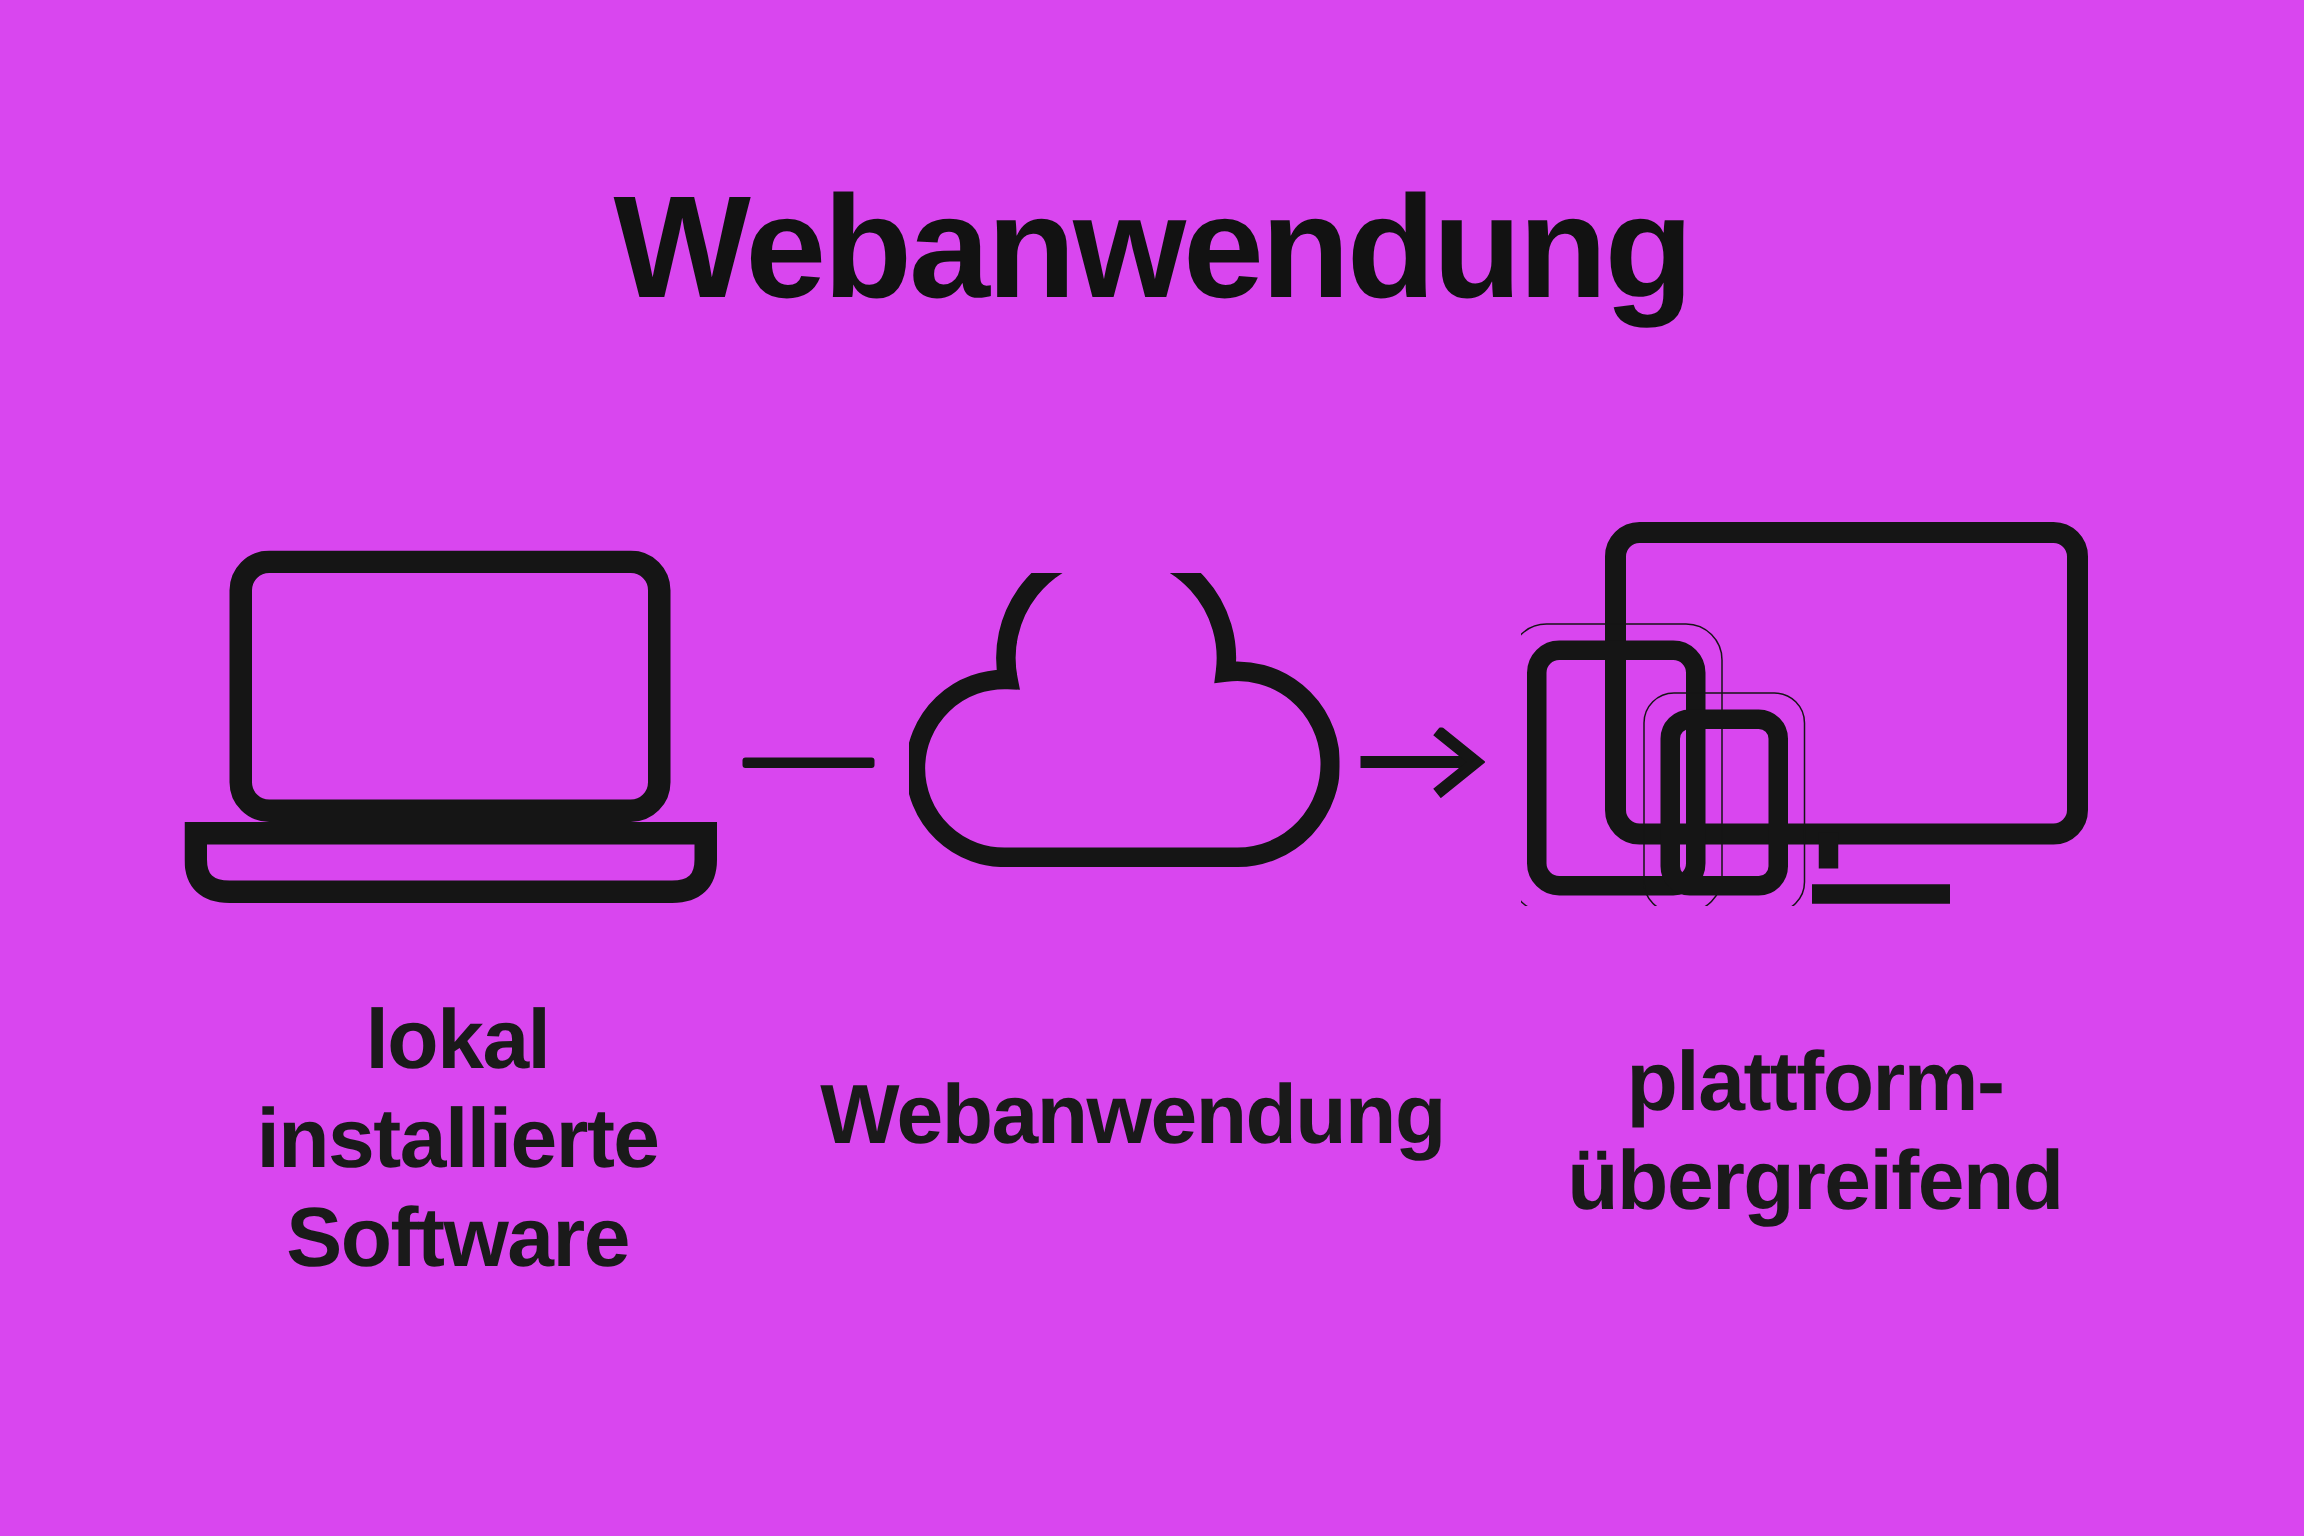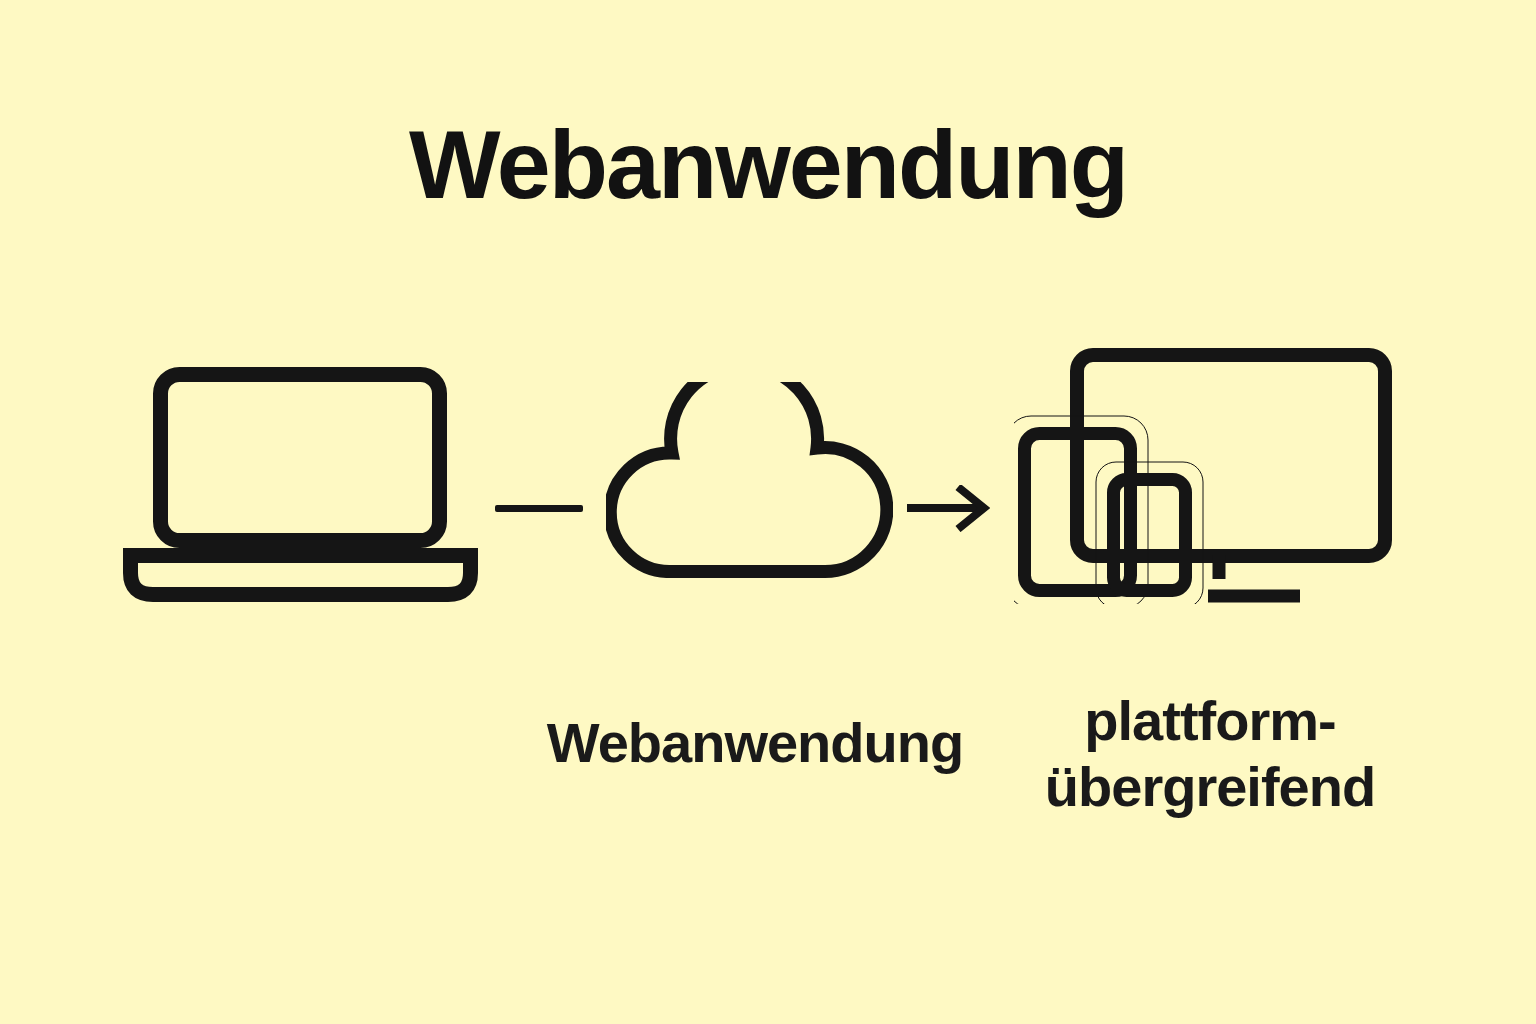--- a/index.html
+++ b/index.html
@@ -1,20 +1,20 @@
 <!DOCTYPE html>
 <html><head>
 <meta charset="utf-8">
 <style>
   html,body{margin:0;padding:0;}
   body{background:#e9e8e6;}
   .canvas{
     position:relative;
     width:1536px;height:1024px;
-    background:#fef9c3;
+    background:#d946ef;
     overflow:hidden;
     font-family:"Liberation Sans", sans-serif;
     color:#151515;
   }
   .title{
     position:absolute;
     left:0;right:0;top:116px;
     margin:0;
     text-align:center;
     font-size:97px;
@@ -80,17 +80,20 @@
   <svg class="icon devices" viewBox="0 0 385 260" xmlns="http://www.w3.org/2000/svg">
     <rect x="63" y="11" width="308" height="201" rx="16" stroke-width="14"></rect>
     <line x1="205" y1="211" x2="205" y2="235" stroke-width="13"></line>
     <line x1="194" y1="252" x2="286" y2="252" stroke-width="13"></line>
     <rect class="halo" x="-7" y="72" width="141" height="192" rx="24"></rect>
     <rect x="10.5" y="89.5" width="106" height="157" rx="15" stroke-width="13"></rect>
     <rect class="halo" x="82" y="118" width="107" height="146" rx="20"></rect>
     <rect x="99.5" y="135.5" width="72" height="111" rx="13" stroke-width="13"></rect>
   </svg>
 
+  <div class="label label-left">lokal
+installierte
+Software</div>
   <div class="label label-mid">Webanwendung</div>
   <div class="label label-right">plattform-
 übergreifend</div>
 
 </div>
 
 </body></html>

